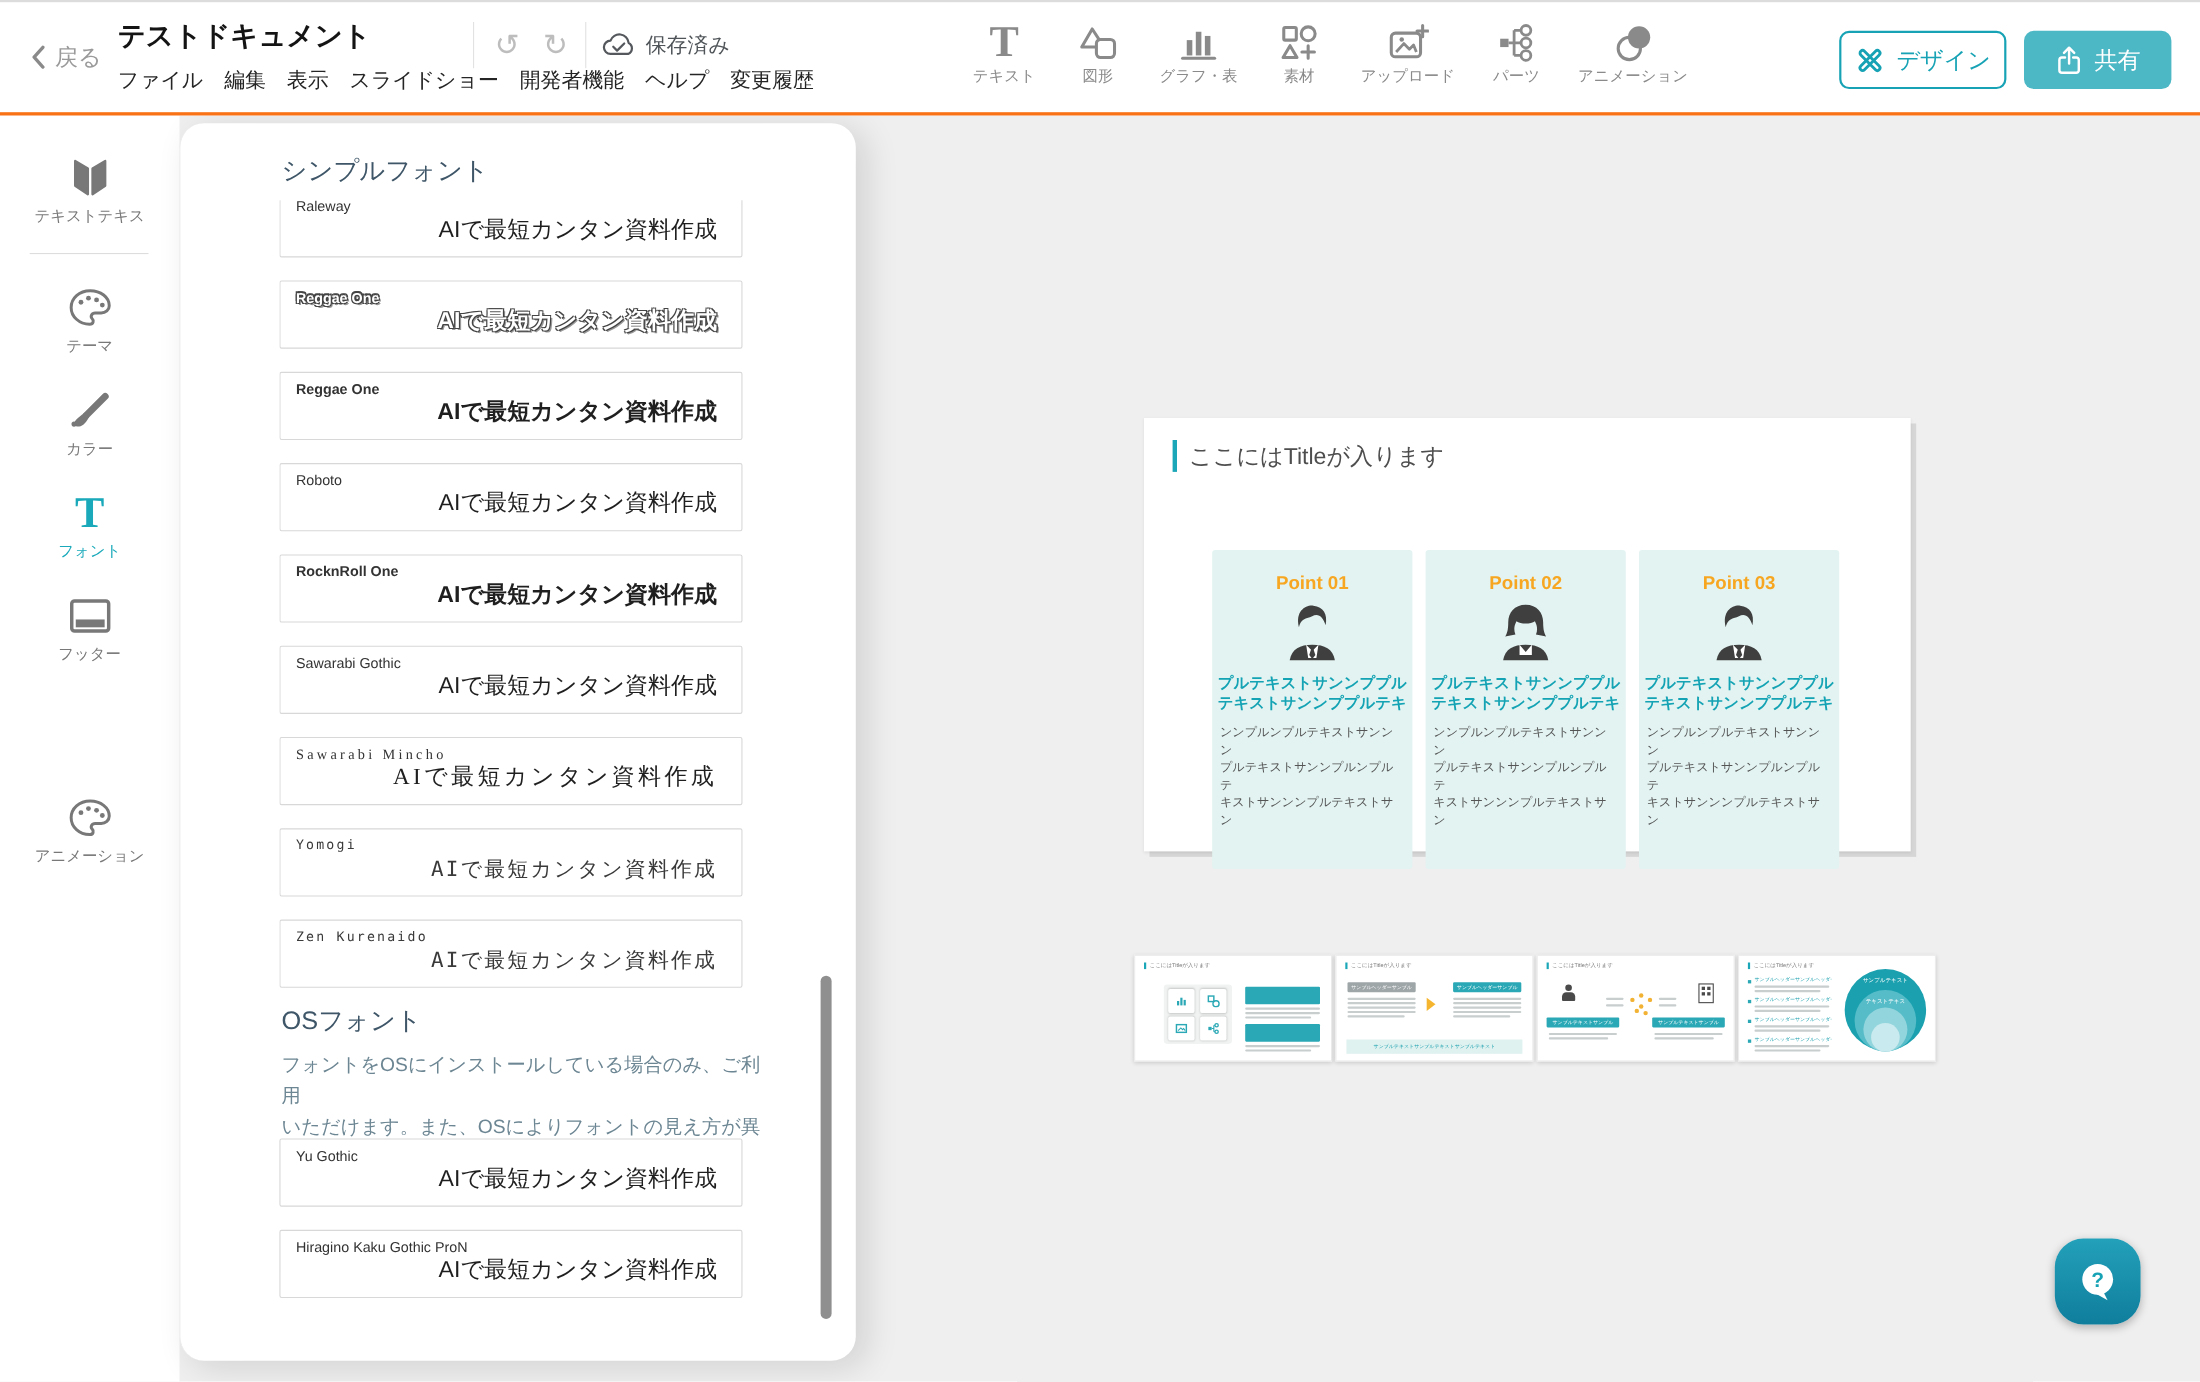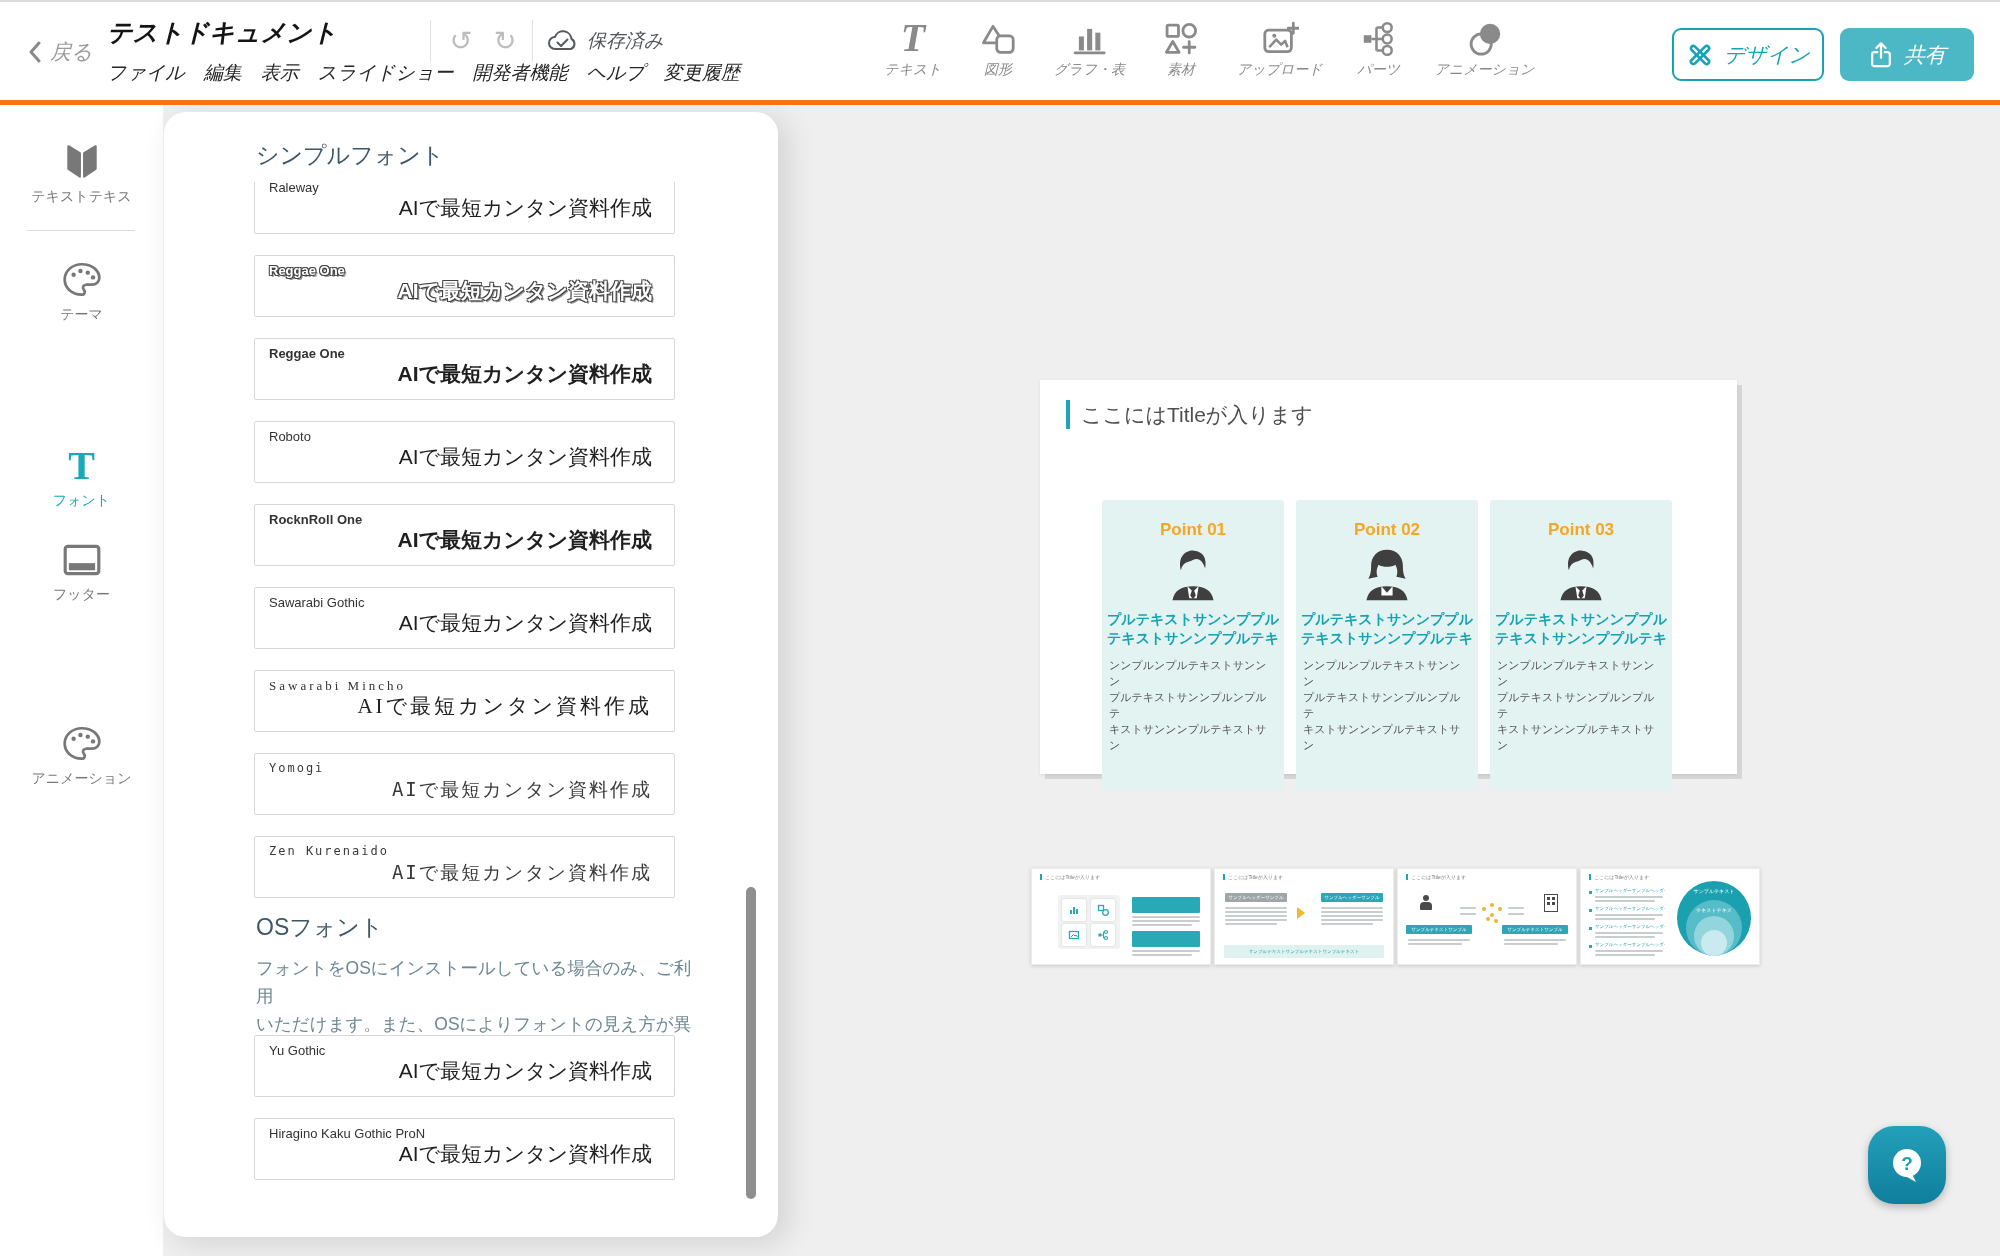--- a/index.html
+++ b/index.html
@@ -3,21 +3,21 @@
 <meta charset="utf-8">
 <style>
   * { margin:0; padding:0; box-sizing:border-box; }
   html,body { width:2000px; height:1256px; overflow:hidden; }
   body { font-family:"Liberation Sans","DejaVu Sans",sans-serif; background:#fff; position:relative; }
 
   
   #canvas { position:absolute; left:163px; top:105px; width:1837px; height:1151px; background:#efefef; z-index:0; }
 
   
-  #header { position:absolute; left:0; top:0; width:2000px; height:105px; background:#fff; border-top:2px solid #dcdcdc; border-bottom:5px solid #f97316; z-index:6;font-style:italic; }
+  #header { position:absolute; left:0; top:0; width:2000px; height:105px; background:#fff; border-top:2px solid #dcdcdc; border-bottom:3px solid #f97316; z-index:6; }
   .back-btn { position:absolute; left:28px; top:36px; display:flex; align-items:center; gap:8px; color:#9a9a9a; font-size:21px; cursor:pointer; }
   .doc-title { position:absolute; left:107px; top:14px; font-size:25px; font-weight:700; color:#141414; }
   .menubar { position:absolute; left:107px; top:58px; display:flex; gap:19px; font-size:19px; color:#252525; }
   .menubar span { cursor:pointer; }
   .v-div { position:absolute; top:18px; width:1px; height:42px; background:#e2e2e2; }
   .hist-btn { position:absolute; top:18px; width:38px; height:42px; font-size:27px; color:#bdbdbd; display:flex; align-items:center; justify-content:center; cursor:pointer; }
   .save-status { position:absolute; left:546px; top:26px; display:flex; align-items:center; gap:9px; color:#4f5458; font-size:19px; }
 
   .toolbar { position:absolute; left:884px; top:12px; display:flex; gap:27px; }
   .tool { min-width:58px; display:flex; flex-direction:column; align-items:center; cursor:pointer; }
@@ -236,20 +236,30 @@
     <div class="sicon">
       <svg width="42" height="40" viewBox="0 0 40 38">
         <path d="M20 4 C10.5 4 3.5 10.5 3.5 18.5 C3.5 26.5 10.5 33 19.5 33 C23 33 23.3 29.8 21.6 28.1 C20 26.4 21.2 23.4 24.4 23.4 L29.5 23.4 C33.3 23.4 36.5 20.7 36.5 17 C36.5 9.6 29 4 20 4 Z" stroke="#787878" stroke-width="2.6" fill="none" stroke-linejoin="round"></path>
         <circle cx="12" cy="14" r="2.1" fill="#787878"></circle>
           <circle cx="18.5" cy="10.5" r="2.1" fill="#787878"></circle>
           <circle cx="25.5" cy="12" r="2.1" fill="#787878"></circle>
           <circle cx="30.5" cy="16.5" r="2.1" fill="#787878"></circle>
       </svg>
     </div>
     <div class="slabel">テーマ</div>
+  </div>
+  <div class="side-item" style="top:247px;">
+    <div class="sicon">
+      <svg width="42" height="40" viewBox="0 0 40 38">
+        <line x1="17" y1="22" x2="33" y2="6" stroke="#787878" stroke-width="6" stroke-linecap="round"></line>
+        <path d="M9 32 C5 32 6 28 8 26 C10 24 13 22 15 20 L19 24 C17 27 16 29 14 30.5 C12.5 31.7 11 32 9 32 Z" fill="#787878"></path>
+        <circle cx="6" cy="30" r="2.2" fill="#787878"></circle>
+      </svg>
+    </div>
+    <div class="slabel">カラー</div>
   </div>
   <div class="side-item active" style="top:339px;">
     <div class="sicon">
         <span class="sideT">T</span>
       </div>
     <div class="slabel">フォント</div>
   </div>
   <div class="side-item" style="top:433px;">
     <div class="sicon">
       <svg width="42" height="36" viewBox="0 0 40 34">

